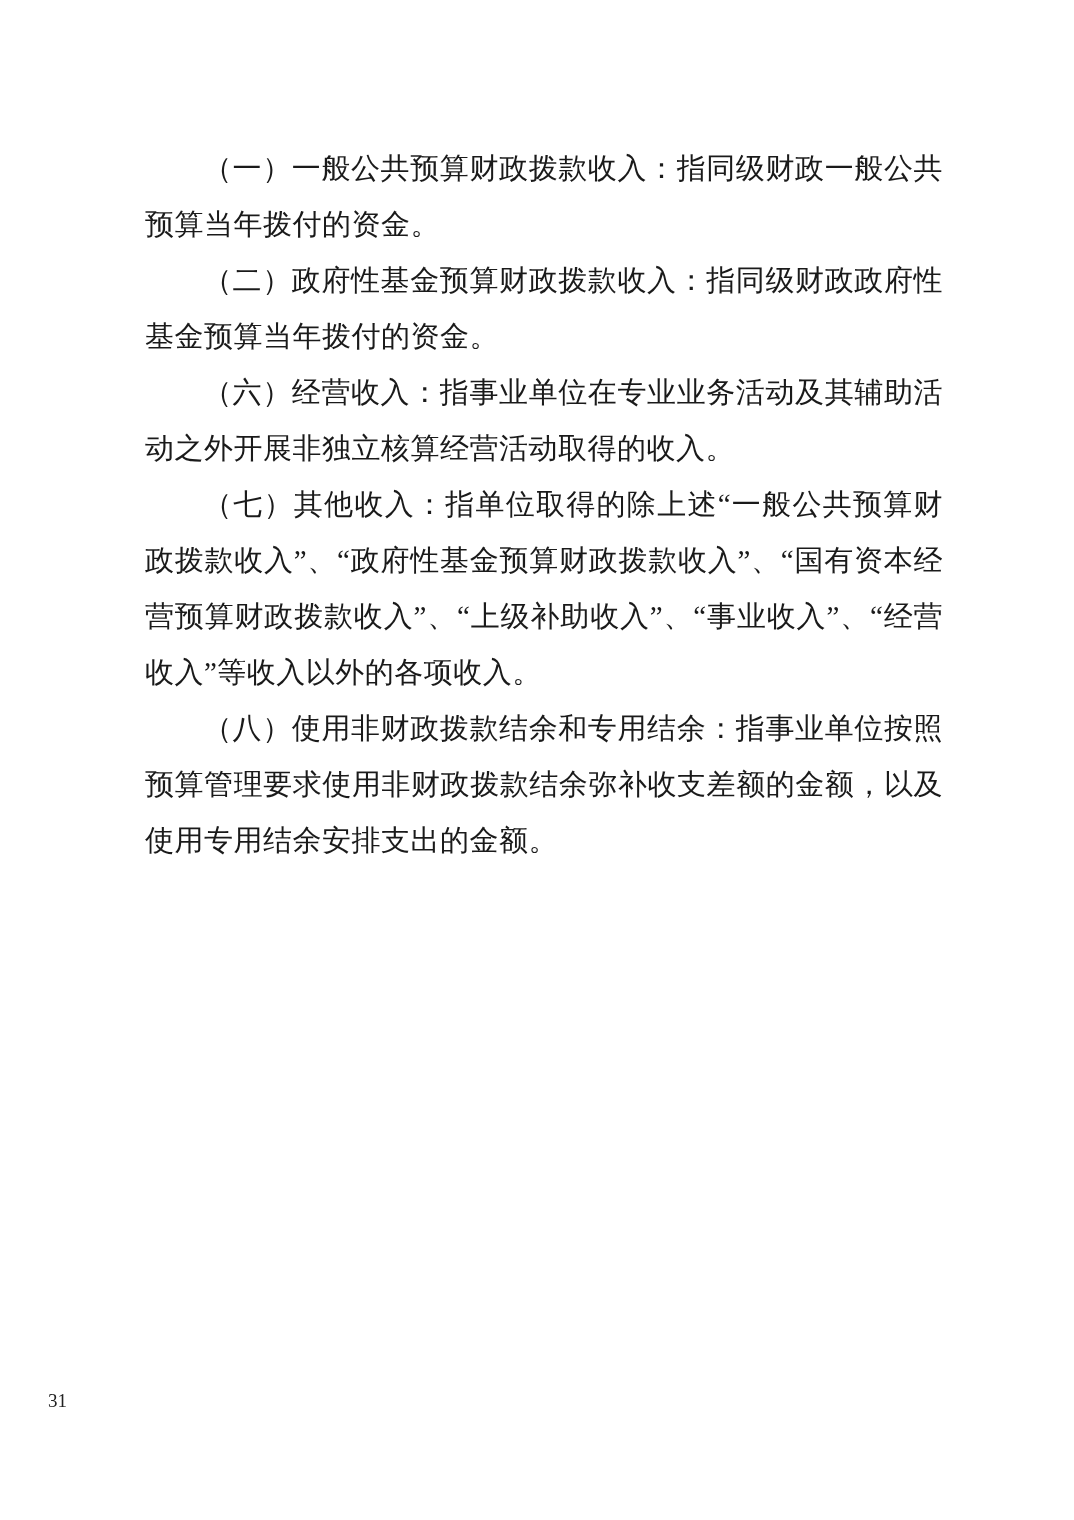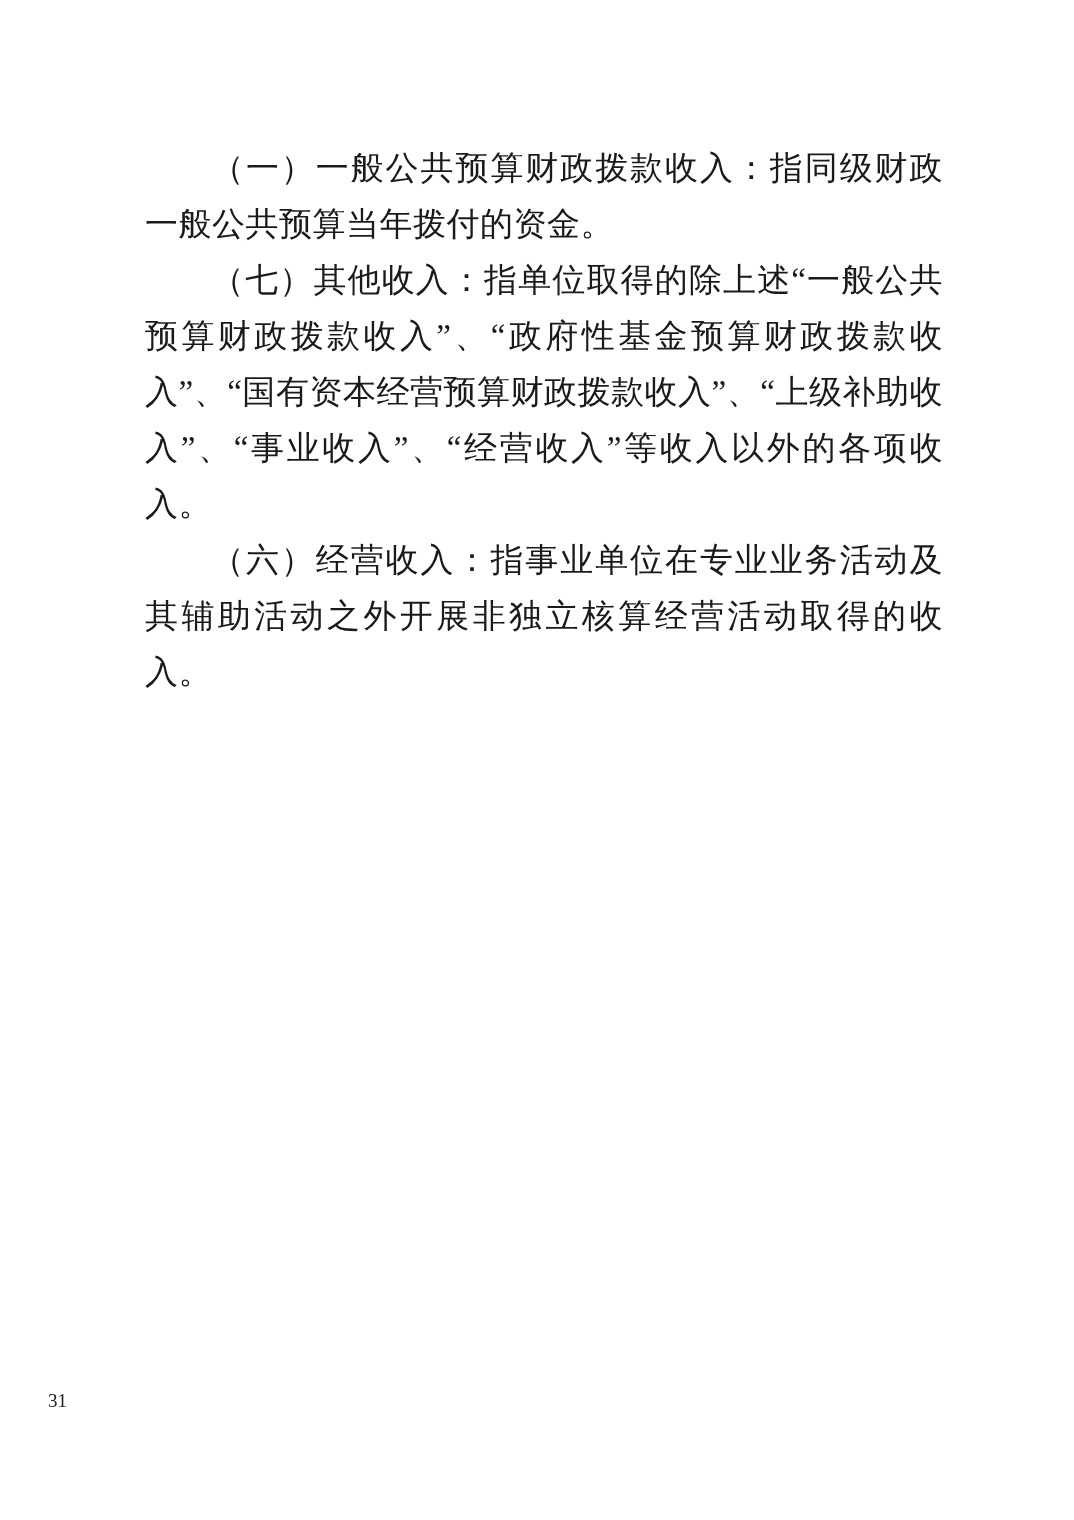--- a/index.html
+++ b/index.html
@@ -13,21 +13,21 @@
     height: 1520px;
     background: #ffffff;
     overflow: hidden;
     font-family: "Liberation Serif", "DejaVu Serif", serif;
   }
   .content {
     position: absolute;
     left: 145px;
     top: 140px;
     width: 798px;
-    font-size: 33px;
+    font-size: 29px;
     line-height: 56px;
     color: #1a1a1a;
     text-align: justify;
   }
   .content p {
     margin: 0;
     padding: 0;
     text-indent: 2em;
     letter-spacing: 0.5px;
   }
@@ -40,19 +40,21 @@
     color: #222222;
     padding-left: 48px;
   }
 </style>
 </head>
 <body>
 
 <div class="page">
   <div class="content">
     <p>（一）一般公共预算财政拨款收入：指同级财政一般公共预算当年拨付的资金。</p>
+    <p>（二）政府性基金预算财政拨款收入：指同级财政政府性基金预算当年拨付的资金。</p>
+    <p>（六）经营收入：指事业单位在专业业务活动及其辅助活动之外开展非独立核算经营活动取得的收入。</p>
     <p>（七）其他收入：指单位取得的除上述“一般公共预算财政拨款收入”、“政府性基金预算财政拨款收入”、“国有资本经营预算财政拨款收入”、“上级补助收入”、“事业收入”、“经营收入”等收入以外的各项收入。</p>
-    <p>（六）经营收入：指事业单位在专业业务活动及其辅助活动之外开展非独立核算经营活动取得的收入。</p>
+    <p>（八）使用非财政拨款结余和专用结余：指事业单位按照预算管理要求使用非财政拨款结余弥补收支差额的金额，以及使用专用结余安排支出的金额。</p>
   </div>
   <div class="page-footer">
     <span>31</span>
   </div>
 </div>
 
 </body></html>

